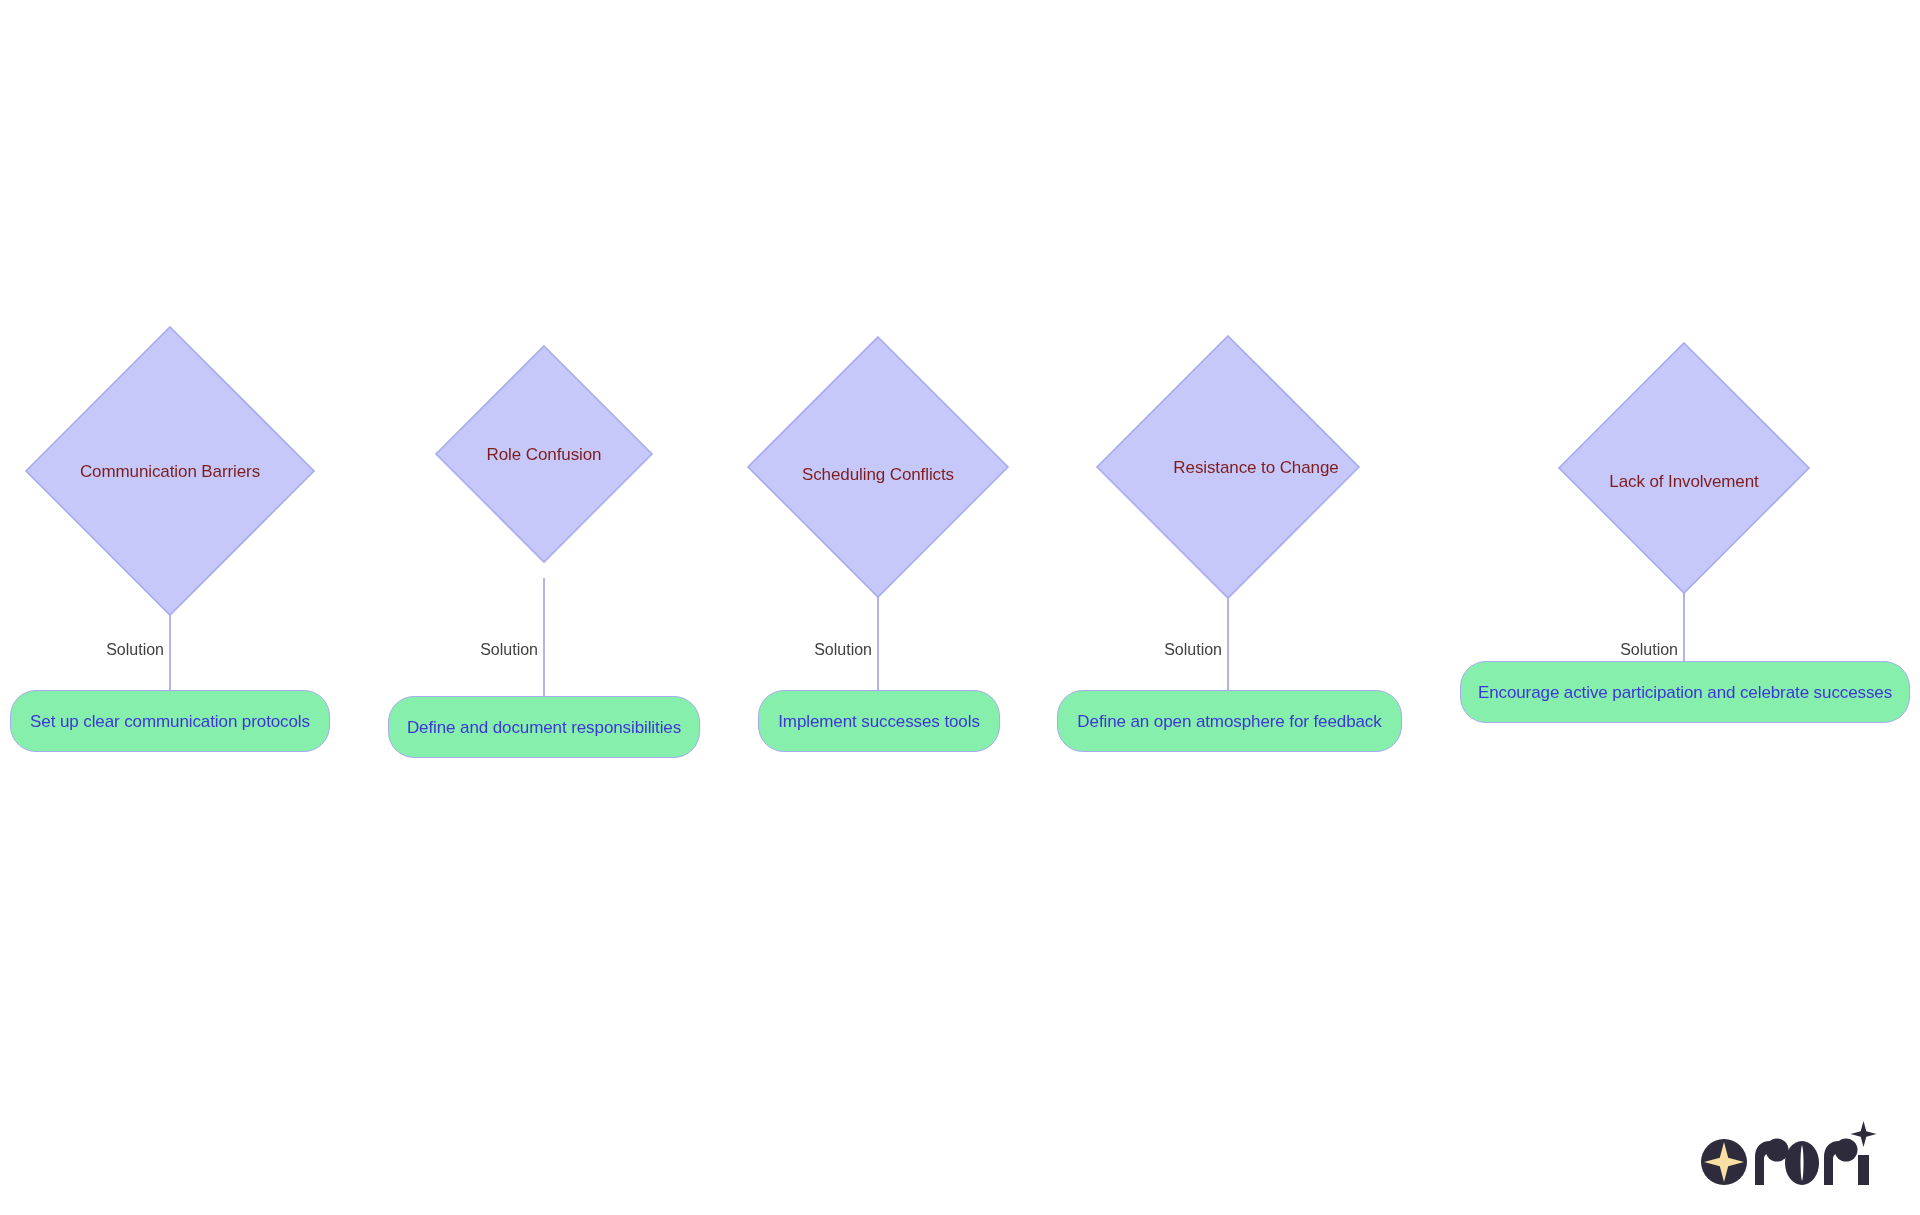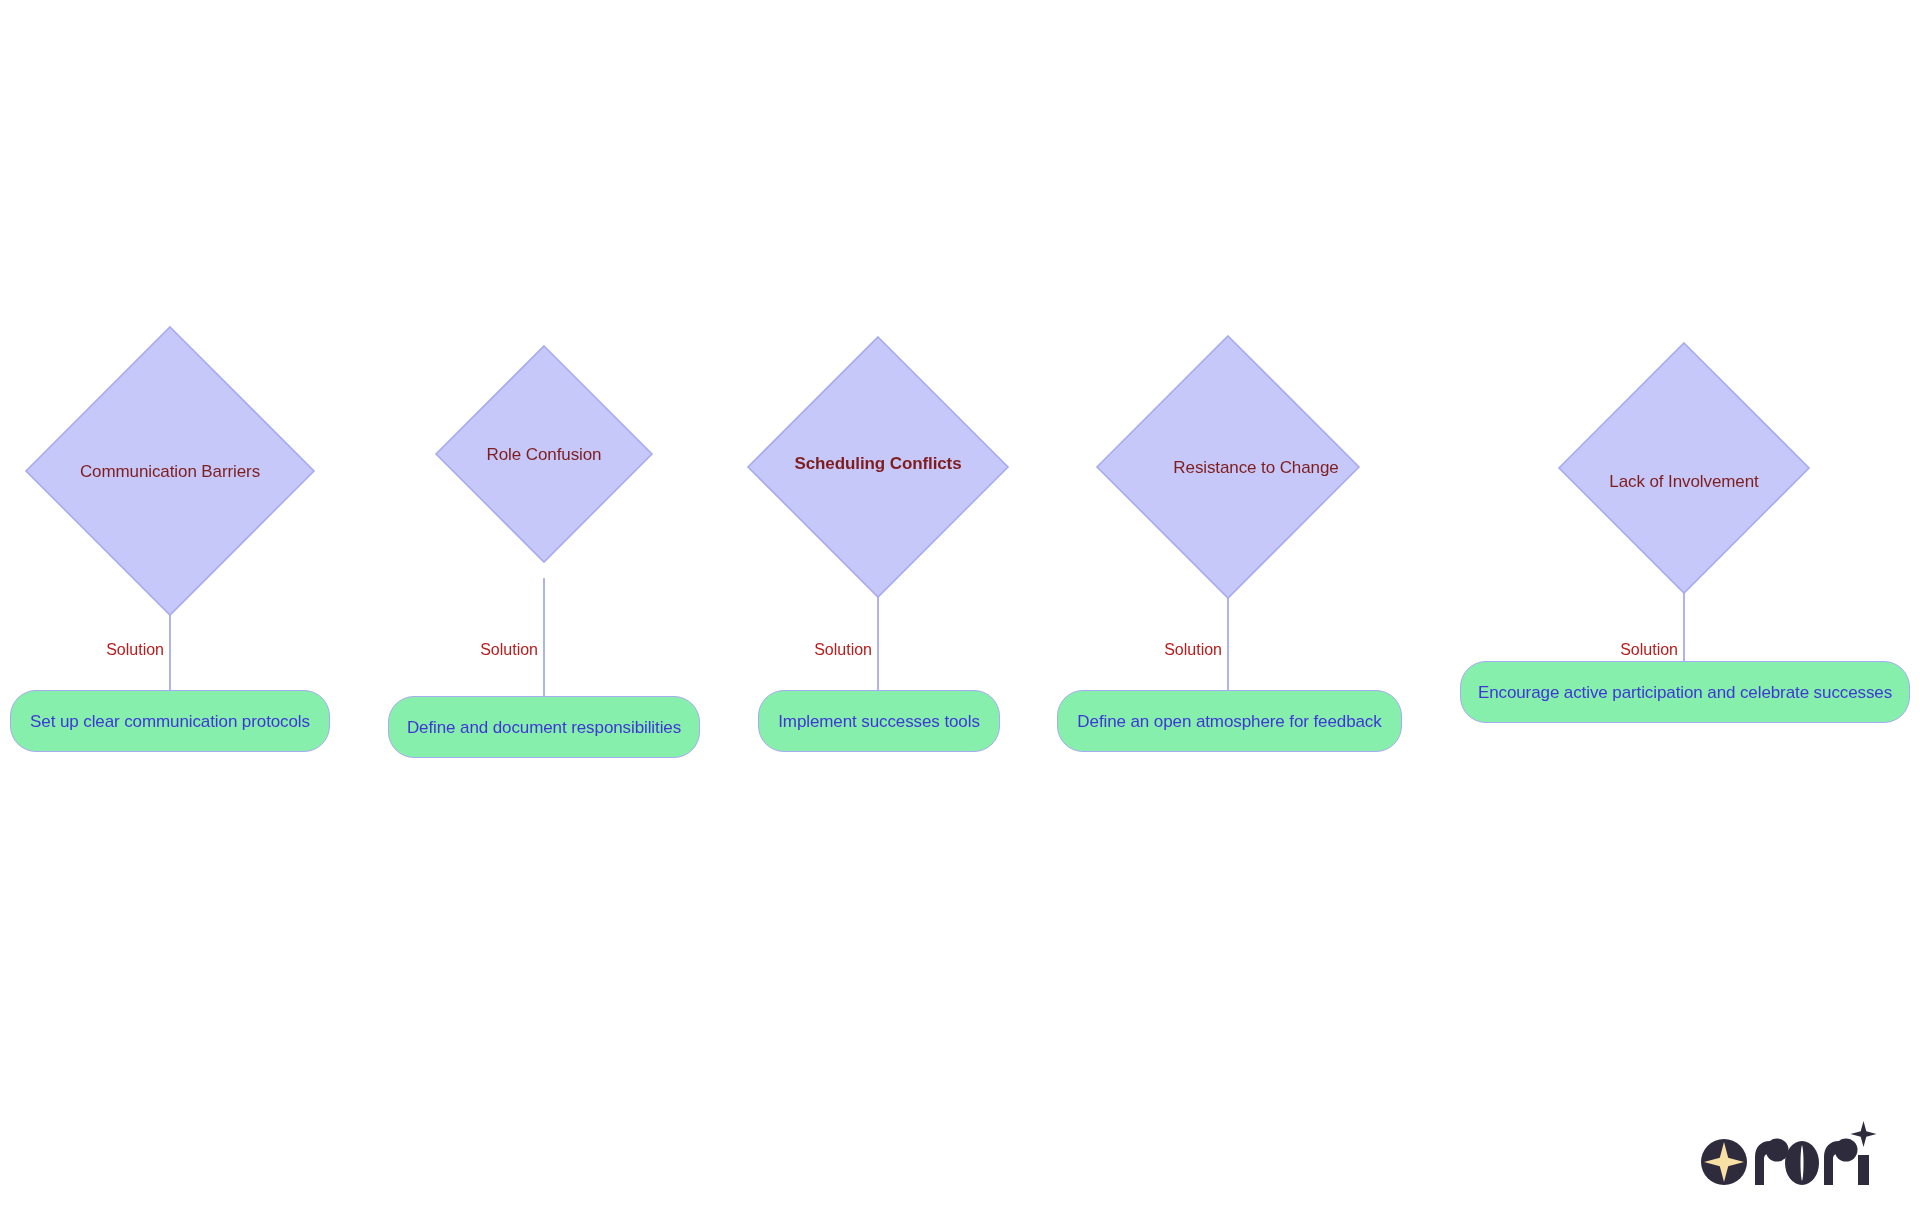--- a/index.html
+++ b/index.html
@@ -64,21 +64,21 @@
     width: 40px;
   }
   .connector svg {
     display: block;
     overflow: visible;
   }
   .edge-label {
     position: absolute;
     transform: translate(-100%, -50%);
     white-space: nowrap;
-    color: #b91c1c;
+    color: #404040;
     font-size: 16px;
     line-height: 1;
     padding-right: 6px;
   }
 
   
   .pill {
     position: absolute;
     box-sizing: border-box;
     height: 62px;
@@ -158,21 +158,21 @@
     </div>
   </div>
 
   <div class="column">
     <div class="diamond-wrap" style="left:878px; top:335px; width:264px; height:264px;">
       <div class="diamond-shape">
         <svg width="264" height="264" viewBox="0 0 264 264">
           <polygon points="132,2 262,132 132,262 2,132" fill="#C6C8FA" stroke="#A8ABEF" stroke-width="1.6"></polygon>
         </svg>
       </div>
-      <div class="diamond-label" style="top:128px;font-weight:bold;">Scheduling Conflicts</div>
+      <div class="diamond-label" style="top:139px;">Scheduling Conflicts</div>
     </div>
 
     <div class="connector" style="left:878px; top:597px; height:122px;">
       <svg width="40" height="122" viewBox="0 0 40 122">
         <line x1="20" y1="0" x2="20" y2="106" stroke="#A8ABEF" stroke-width="1.8"></line>
         <polygon points="20,118 13.5,103 26.5,103" fill="#A8ABEF"></polygon>
       </svg>
       <div class="edge-label" style="left:20px; top:53px;">Solution</div>
     </div>
 

